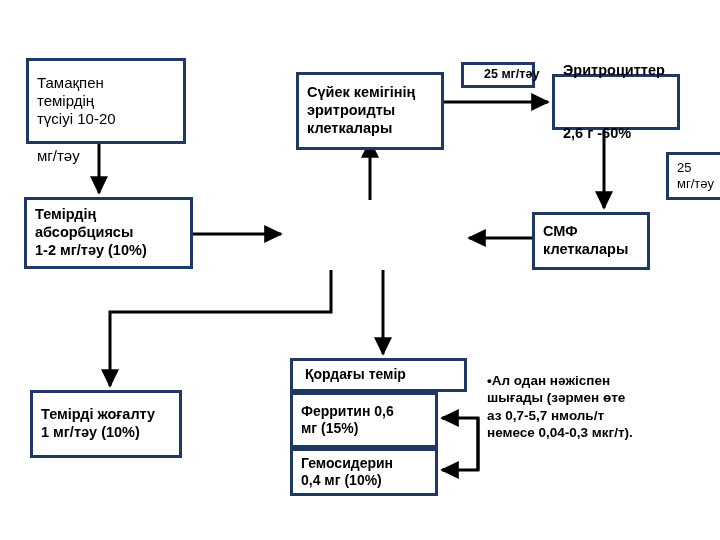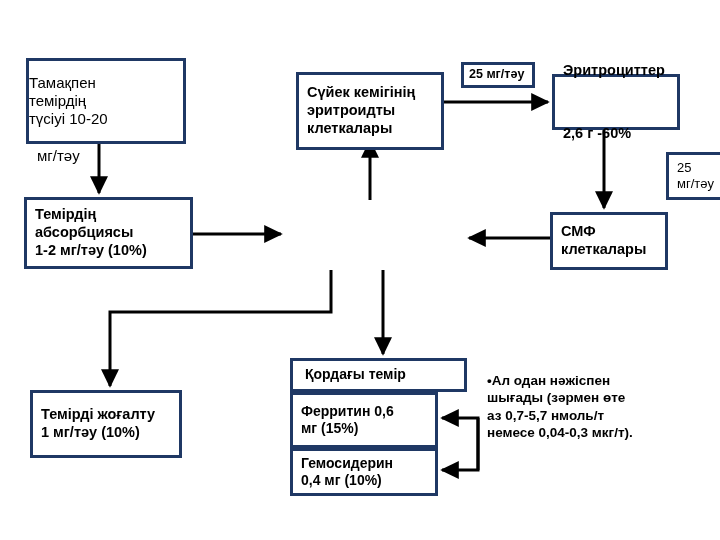--- a/index.html
+++ b/index.html
@@ -33,21 +33,21 @@
   .pad {
     padding-left: 8px;
   }
 
   
   #n-intake {
     left: 26px; top: 58px; width: 160px; height: 86px;
     font-size: 15px; font-weight: normal;
     overflow: visible;
   }
-  #n-intake .line { }
+  #n-intake .line { padding-left: 8px; }
   #n-intake .overflow {
     position: absolute;
     left: 8px; top: 86px;
     white-space: nowrap;
   }
 
   #n-absorption {
     left: 24px; top: 197px; width: 169px; height: 72px;
     font-size: 14.5px; font-weight: bold;
   }
@@ -63,32 +63,32 @@
   #n-transferrin {
     left: 285px; top: 200px; width: 180px; height: 70px;
     font-size: 14.5px; font-weight: bold;
   }
 
   #n-label25a {
     left: 461px; top: 62px; width: 74px; height: 26px;
     font-size: 12.5px; font-weight: bold;
     align-items: flex-start;
   }
-  #n-label25a .line { padding-left: 5px; }
+  #n-label25a .line { padding-left: 20px; }
 
   #n-erythrocytes {
     left: 552px; top: 74px; width: 128px; height: 56px;
     font-size: 14.5px; font-weight: bold; gap: 45px;
   }
   #n-label25b {
     left: 638px; top: 152px; width: 70px; height: 48px;
     font-size: 13px; font-weight: normal; margin-left: 28px;
   }
   #n-smf {
-    left: 550px; top: 212px; width: 118px; height: 58px;
+    left: 532px; top: 212px; width: 118px; height: 58px;
     font-size: 14.5px; font-weight: bold;
   }
 
   #n-store {
     left: 290px; top: 358px; width: 177px; height: 34px;
     font-size: 14px; font-weight: bold;
     align-items: flex-start;
   }
   #n-store .line { padding-left: 12px; }
 

